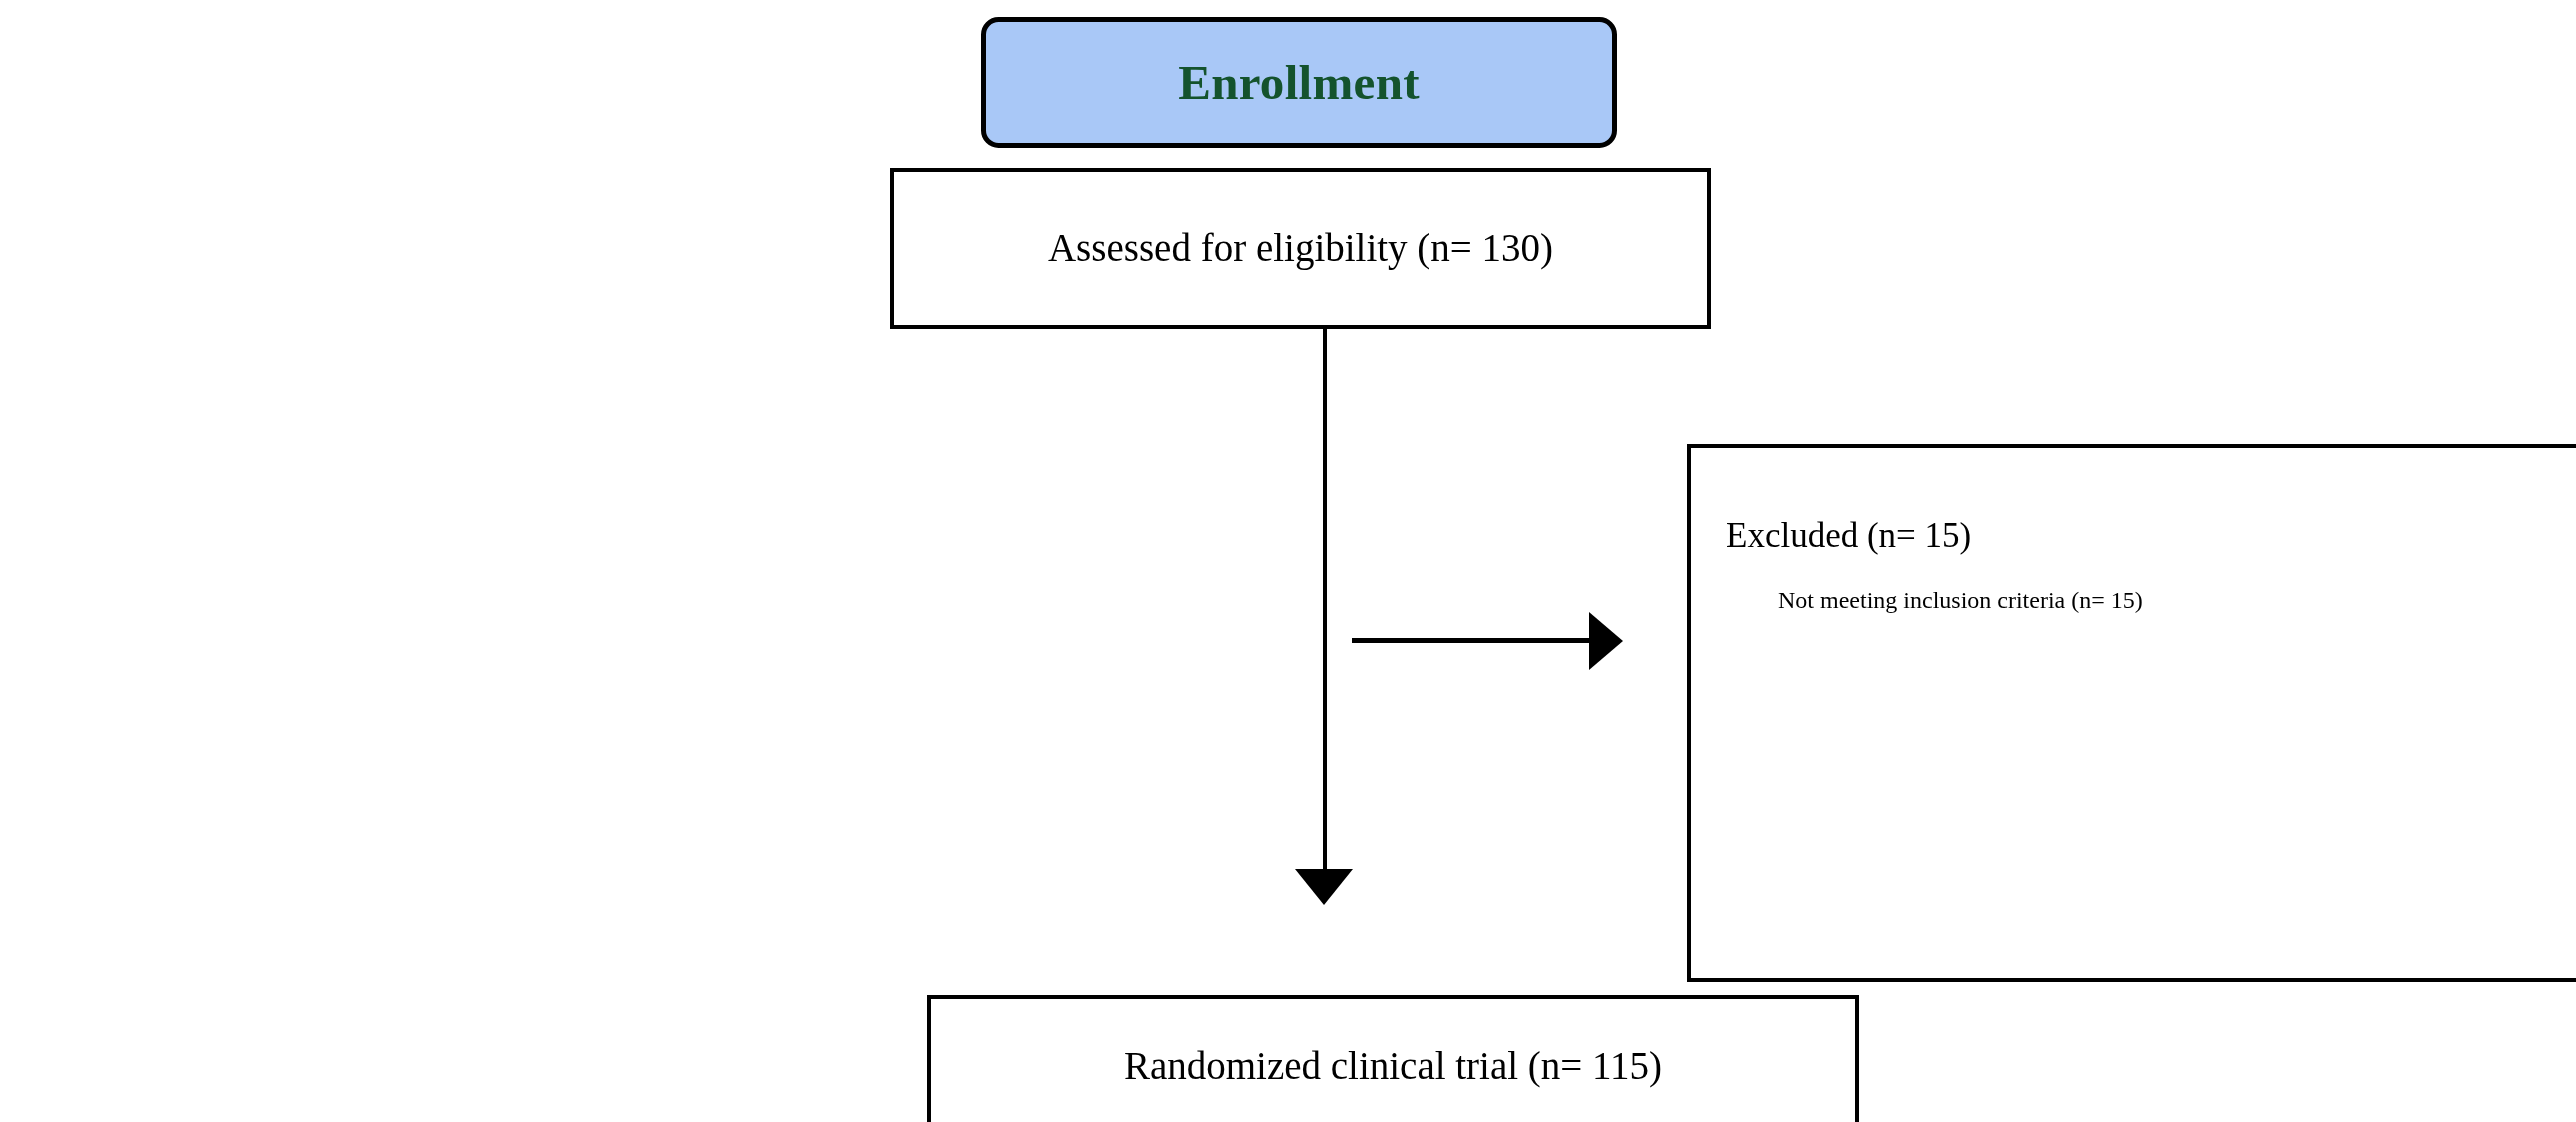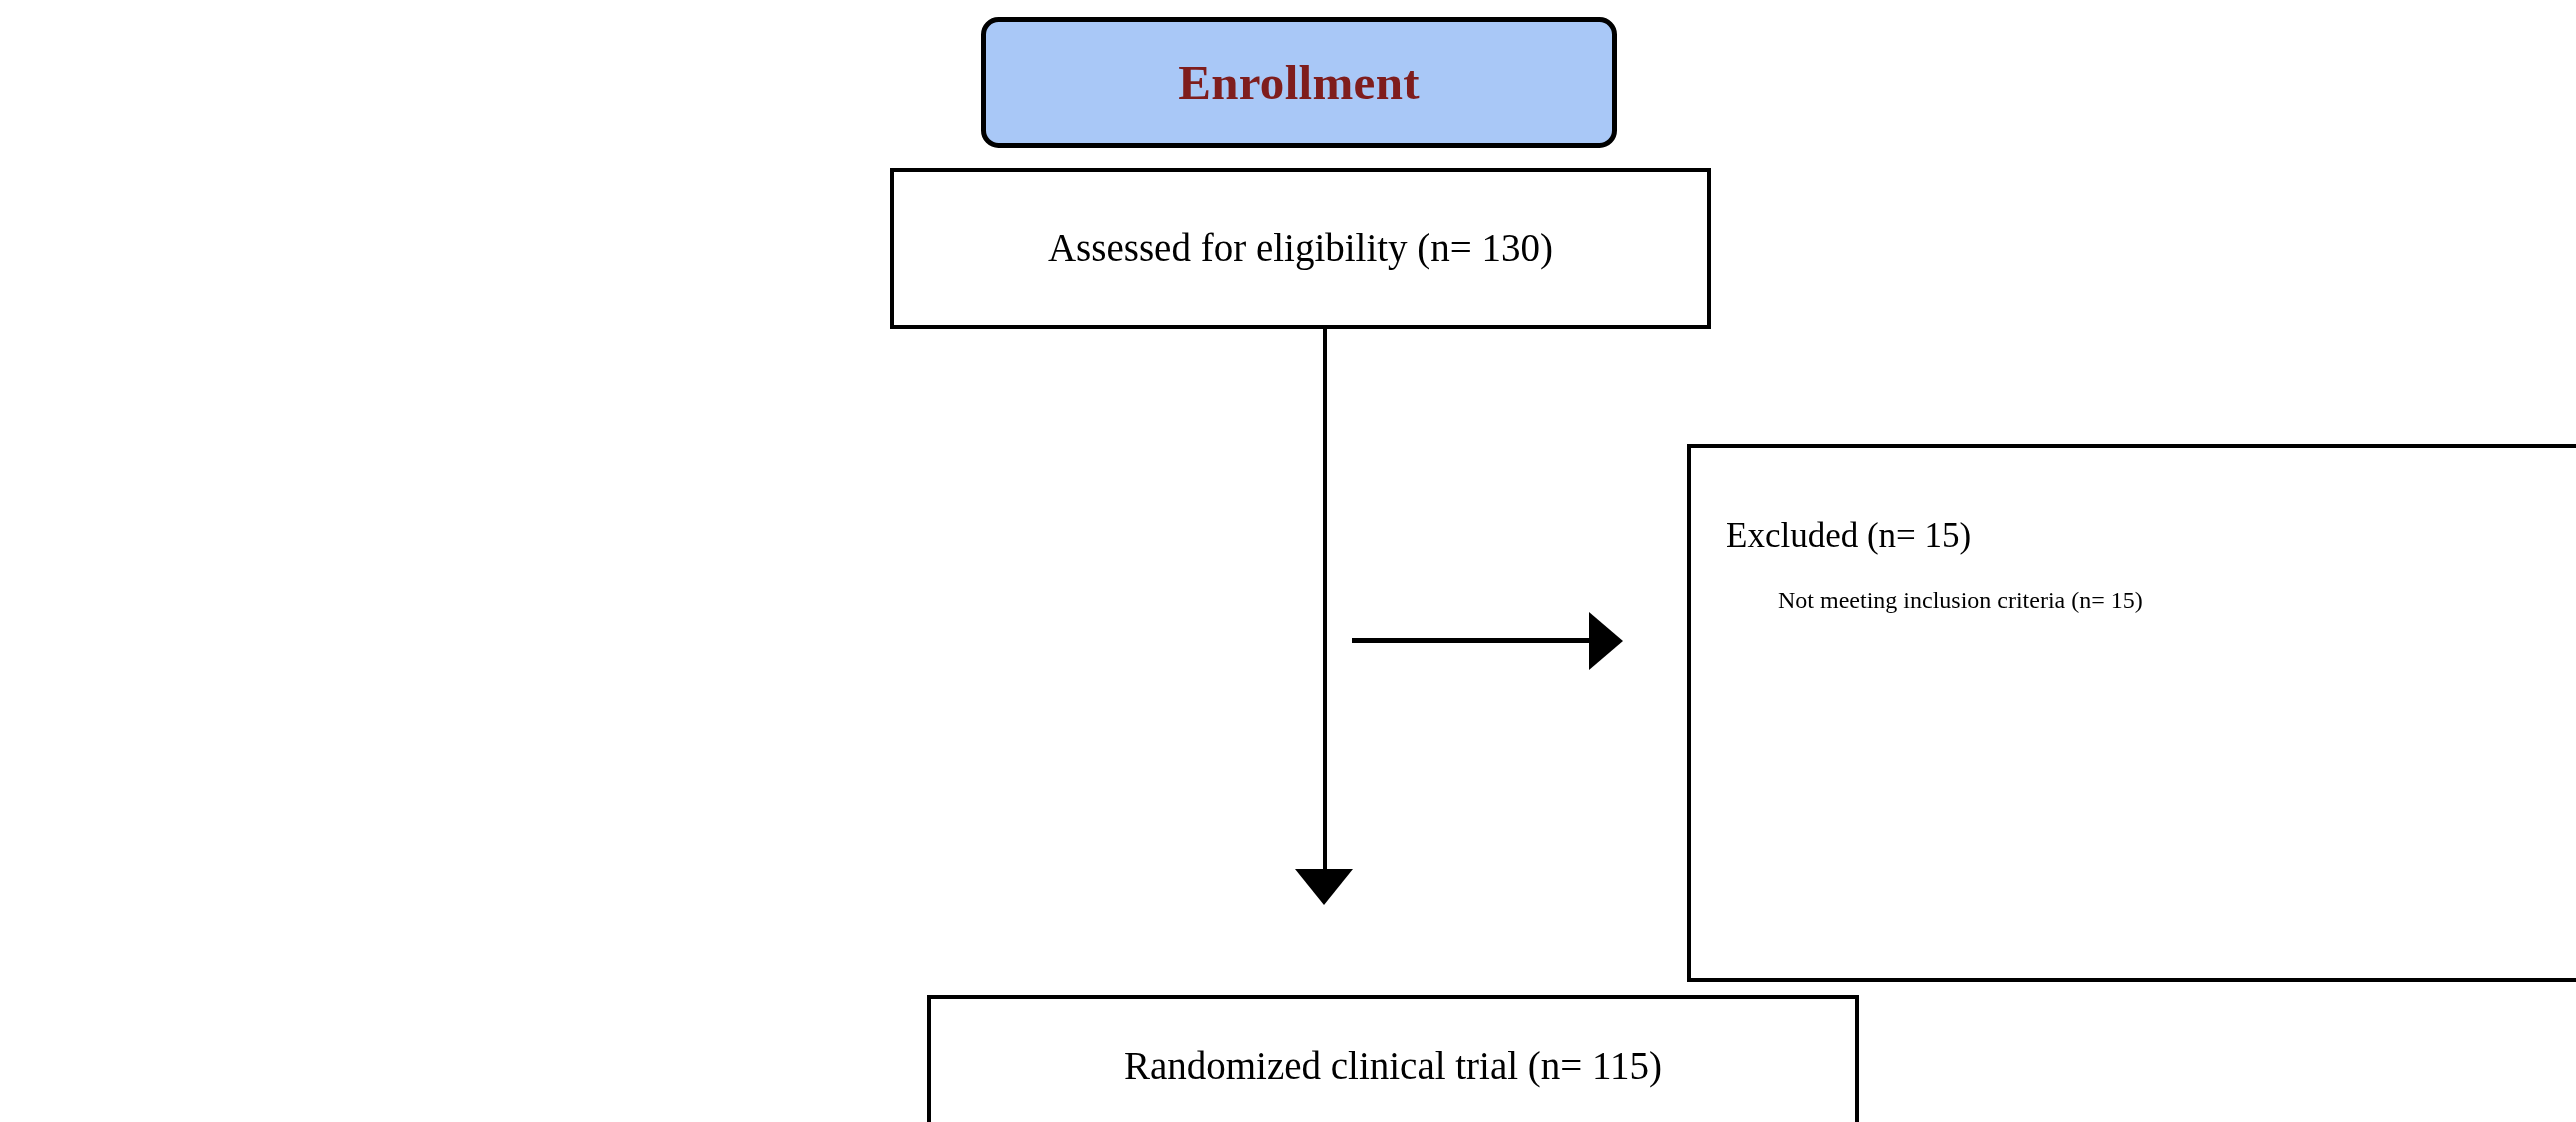--- a/index.html
+++ b/index.html
@@ -31,21 +31,21 @@
     border-radius: 17.5px;
     display: flex;
     align-items: center;
     justify-content: center;
   }
   .banner-label {
     font-family: "Liberation Serif", "DejaVu Serif", serif;
     font-weight: bold;
     font-size: 49px;
     letter-spacing: 0.3px;
-    color: #7f1d1d;
+    color: #14532d;
     line-height: 1;
     white-space: nowrap;
   }
 
   
   .flowbox {
     position: absolute;
     box-sizing: border-box;
     background: #ffffff;
     border: 4.4px solid #000000;

